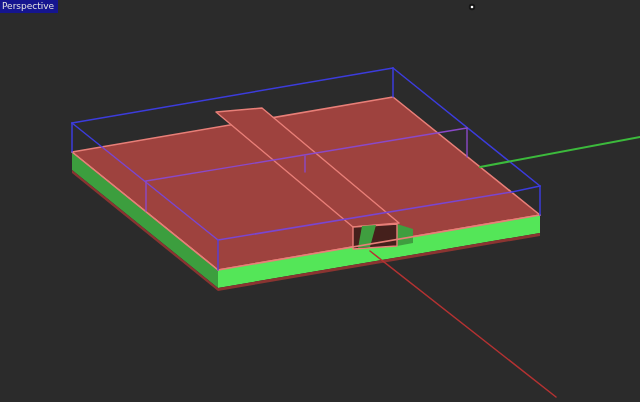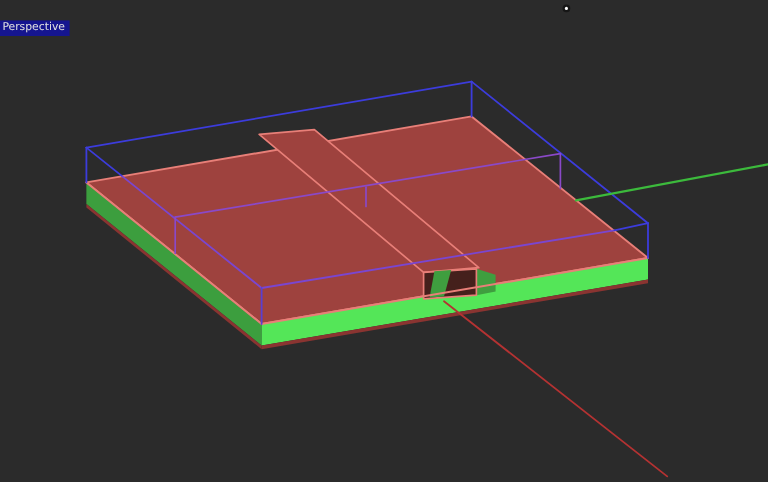--- a/index.html
+++ b/index.html
@@ -4,21 +4,21 @@
 <style>
   html,body{margin:0;padding:0;background:#1e1e1e;}
   #viewport{
     position:relative;
     width:640px;height:402px;
     overflow:hidden;
     font-family:"DejaVu Sans",sans-serif;
   }
   #scene-svg{position:absolute;left:0;top:0;}
   #viewport-label{
-    position:absolute;left:0;top:17px;
+    position:absolute;left:0;top:0;
     font-size:9px;line-height:12px;
     padding:0 4px 1px 2px;
     letter-spacing:0px;
     cursor:default;
     user-select:none;
   }
 </style>
 </head>
 <body>
 

